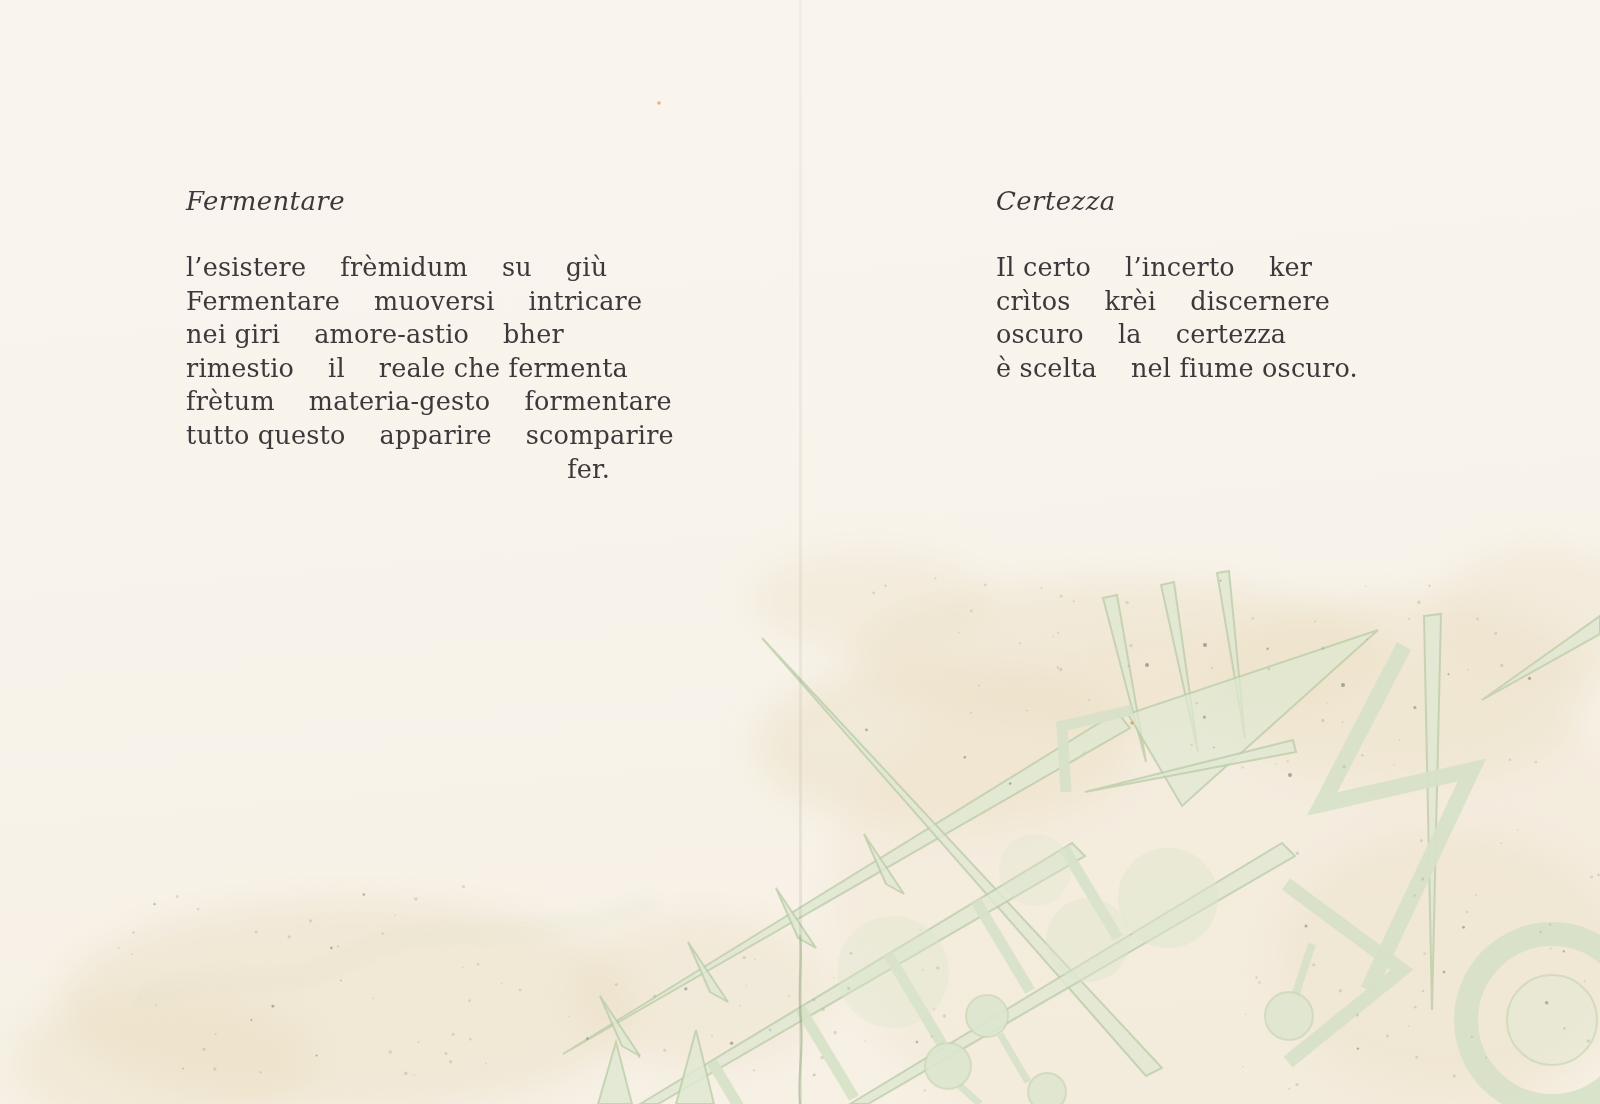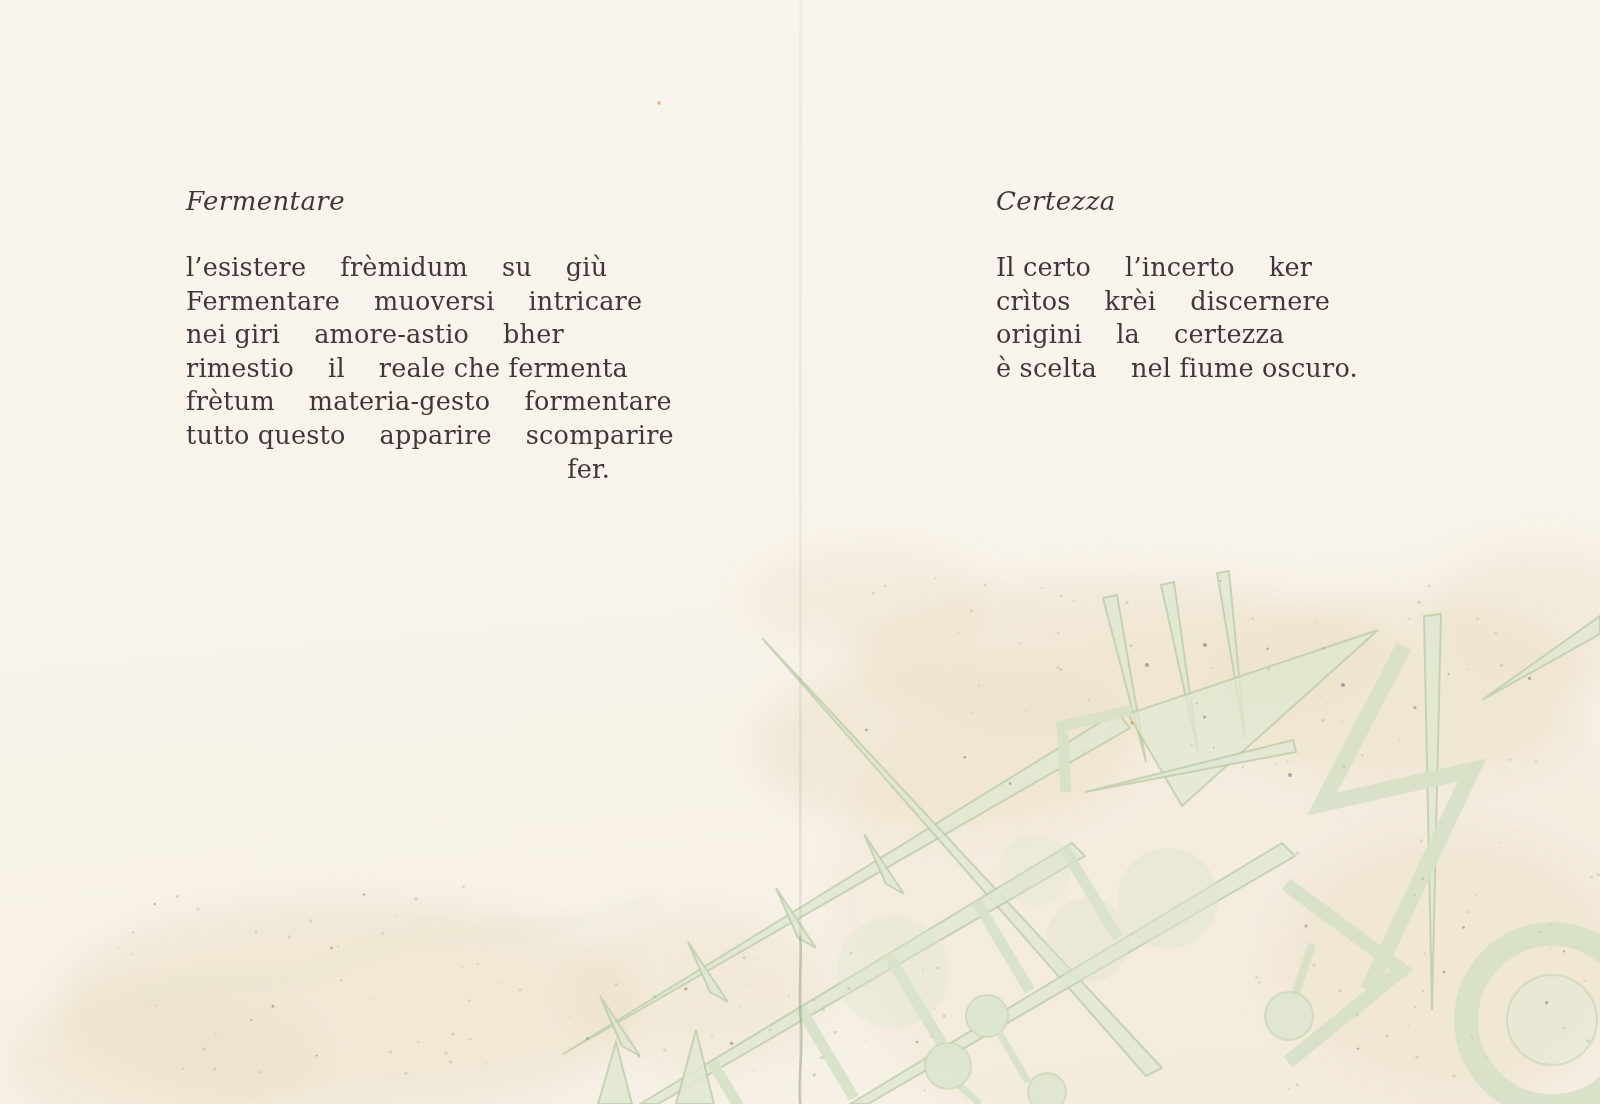--- a/index.html
+++ b/index.html
@@ -313,16 +313,16 @@
       <div class="poem-line"><span class="seg">tutto questo</span><span class="gap"></span><span class="seg">apparire</span><span class="gap"></span><span class="seg">scomparire</span></div>
       <div class="poem-line center"><span class="seg italic">fer.</span></div>
     </div>
 </div>
 
 <div class="page-text right">
   <h2 class="poem-title">Certezza</h2>
   <div class="poem" id="right-poem">
       <div class="poem-line"><span class="seg">Il certo</span><span class="gap"></span><span class="seg">l’incerto</span><span class="gap"></span><span class="seg italic">ker</span></div>
       <div class="poem-line"><span class="seg italic">crìtos</span><span class="gap"></span><span class="seg italic">krèi</span><span class="gap"></span><span class="seg">discernere</span></div>
-      <div class="poem-line"><span class="seg italic">origini</span><span class="gap"></span><span class="seg">la</span><span class="gap"></span><span class="seg">certezza</span></div>
+      <div class="poem-line"><span class="seg italic">oscuro</span><span class="gap"></span><span class="seg">la</span><span class="gap"></span><span class="seg">certezza</span></div>
       <div class="poem-line"><span class="seg">è scelta</span><span class="gap"></span><span class="seg">nel fiume oscuro.</span></div>
     </div>
 </div>
 
 </body></html>

